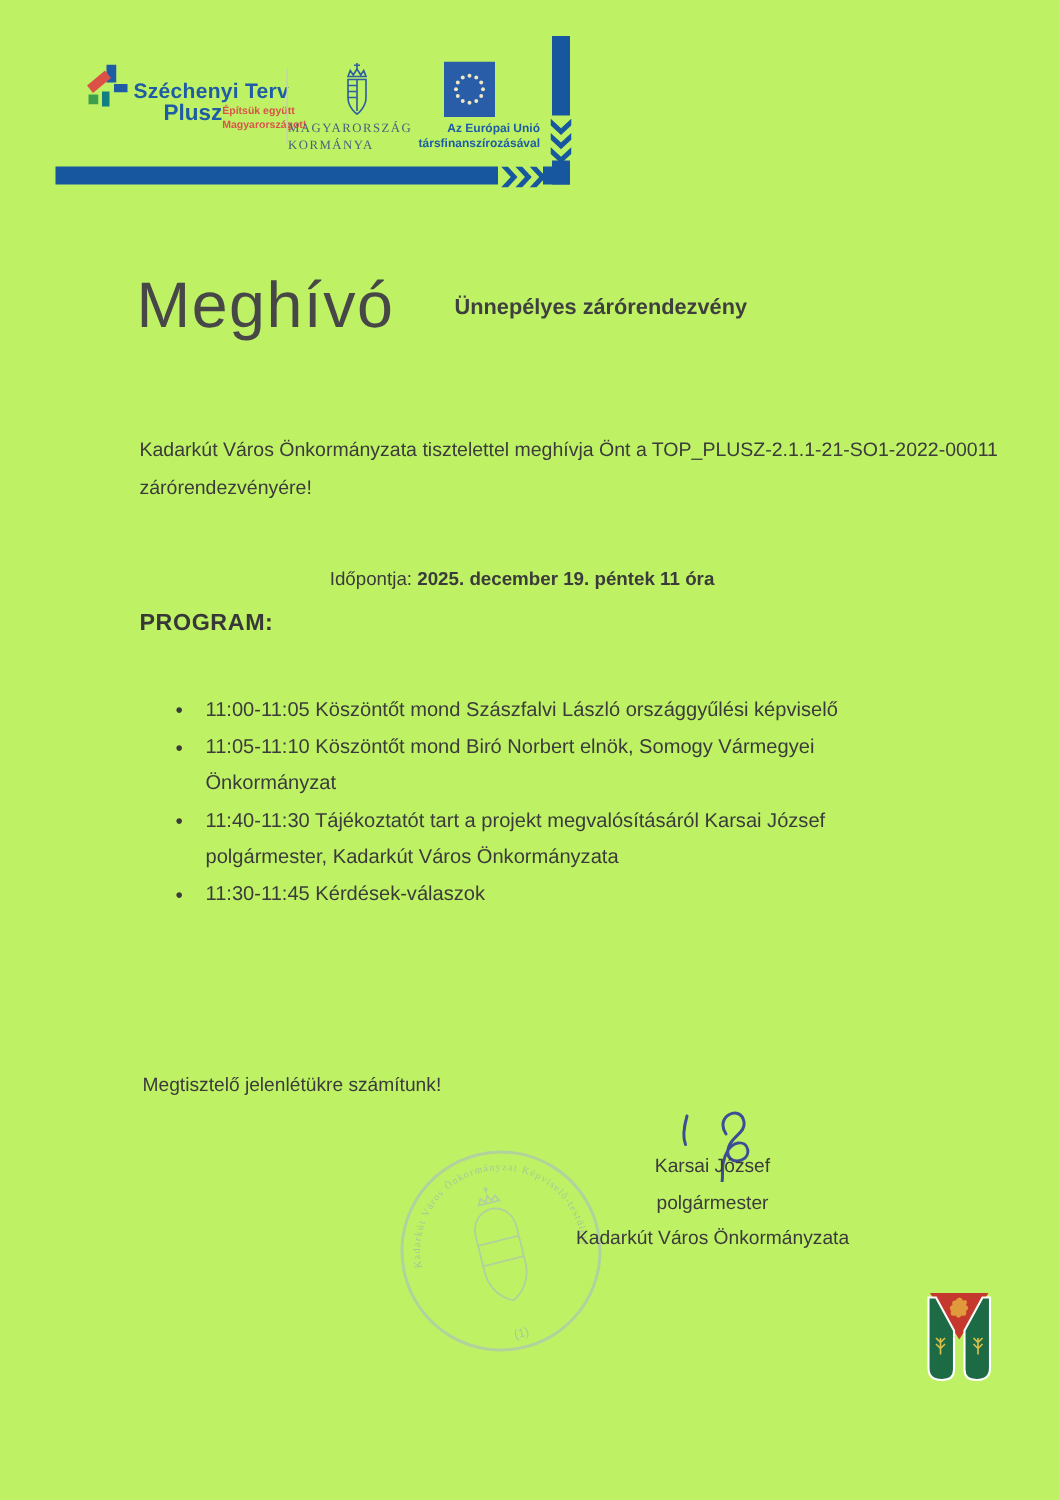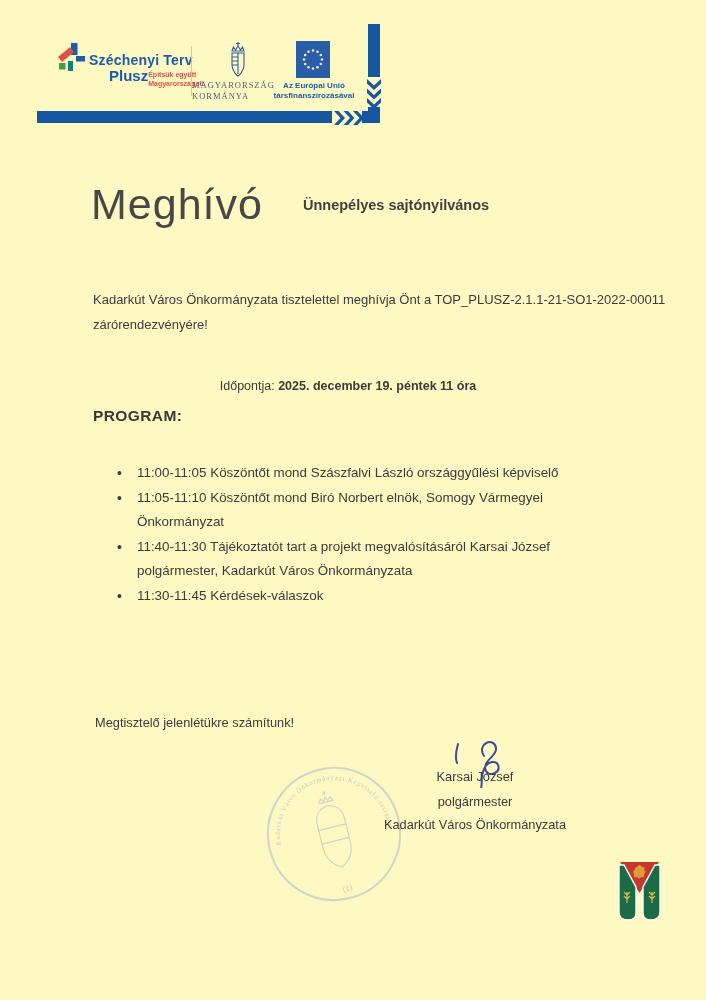--- a/index.html
+++ b/index.html
@@ -1,33 +1,33 @@
 <!DOCTYPE html>
 <html><head>
 <meta charset="utf-8">
 <style>
   html,body{margin:0;padding:0;background:#e9e9e9;}
   .page{
     position:relative;width:706px;height:1000px;margin:0 auto;
-    background:#fef9c3;overflow:hidden;
+    background:#bef264;overflow:hidden;
     font-family:"Liberation Sans",sans-serif;color:#3c3c3c;
   }
   .abs{position:absolute;}
 
   
   .sz-text{left:89px;top:53px;line-height:15px;}
   .sz-line1{font-size:14px;font-weight:bold;color:#1e5ca6;letter-spacing:.2px;}
   .sz-row{display:flex;align-items:flex-start;gap:0;margin-left:20px;}
   .sz-line2{font-size:15px;font-weight:bold;color:#1e5ca6;}
   .sz-tag{font-size:7px;font-weight:bold;color:#d9544a;line-height:9px;padding-top:2px;}
   .hdr-divider{left:191px;top:46px;width:1px;height:50px;background:#c9c9c9;}
   .gov-text{left:192px;top:80px;width:92px;text-align:left;
     font-family:"Liberation Serif",serif;font-size:8.5px;letter-spacing:1px;
     color:#4a617c;line-height:11px;}
-  .eu-text{left:268px;top:81px;width:92px;text-align:center;
+  .eu-text{left:268px;top:81px;width:92px;text-align:right;
     font-size:8px;font-weight:bold;color:#1e5ca6;line-height:10px;}
 
   
   .bar{background:#17579f;}
   .h-bar{left:37px;top:111px;width:295px;height:12px;}
   .corner-stub{left:362px;top:111px;width:18px;height:12px;}
   .v-bar-top{left:368px;top:24px;width:12px;height:53px;}
   .v-bar-bottom{left:368px;top:107px;width:12px;height:16px;}
 
   
@@ -125,21 +125,21 @@
   <svg class="abs" style="left:367px;top:79px" width="14" height="30" viewBox="0 0 14 30">
     <g fill="#17579f">
       <path d="M0,0 v4.5 L7,11 L14,4.5 V0 L7,6.5 Z"></path>
       <path d="M0,9.5 v4.5 L7,20.5 L14,14 V9.5 L7,16 Z"></path>
       <path d="M0,19 v4.5 L7,30 L14,23.5 V19 L7,25.5 Z"></path>
     </g>
   </svg>
   <div class="abs bar v-bar-bottom"></div>
 
   <div class="abs title">Meghívó</div>
-  <div class="abs subtitle">Ünnepélyes sajtónyilvános</div>
+  <div class="abs subtitle">Ünnepélyes zárórendezvény</div>
 
   <div class="abs intro">
     <div>Kadarkút Város Önkormányzata tisztelettel meghívja Önt a TOP_PLUSZ-2.1.1-21-SO1-2022-00011</div>
     <div>zárórendezvényére!</div>
   </div>
 
   <div class="abs centered-line centered-line2">
     <span>Időpontja: </span><b>2025. december 19. péntek 11 óra</b>
   </div>
 

